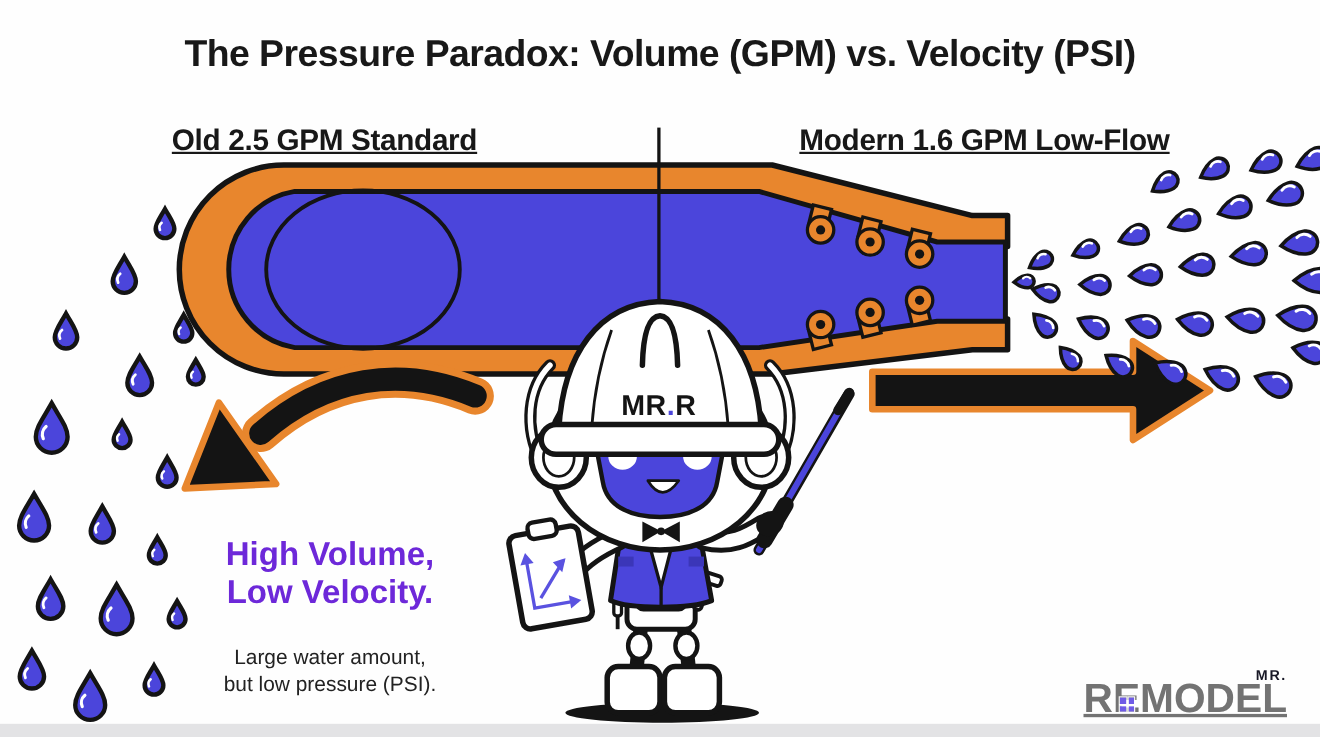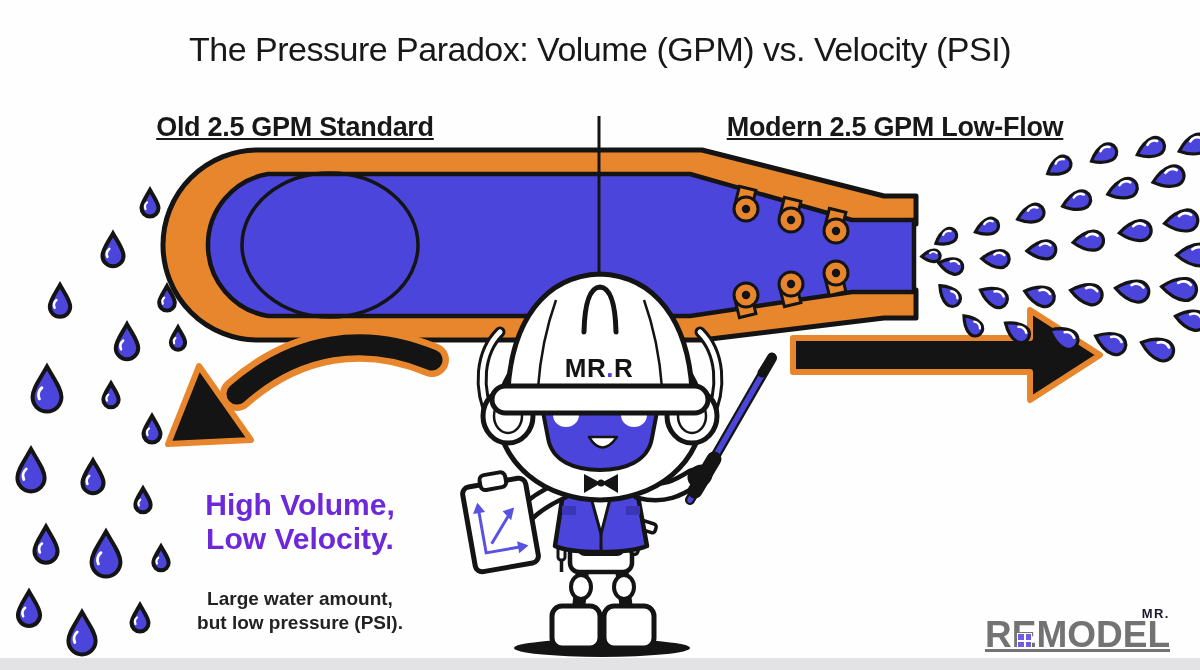--- a/index.html
+++ b/index.html
@@ -4,30 +4,30 @@
 <style>
   html,body{margin:0;padding:0;background:#9a9a9a;}
   #stage{
     position:relative;width:1200px;height:670px;background:#fefefe;
     overflow:hidden;font-family:"Liberation Sans","DejaVu Sans",sans-serif;color:#141414;
   }
   #art{position:absolute;left:0;top:0;width:1200px;height:670px;}
   .abs{position:absolute;}
   #title{
     top:30px;left:0;width:1200px;text-align:center;
-    font-size:34px;font-weight:400;letter-spacing:-0.5px;color:#181818;
+    font-size:34px;font-weight:700;letter-spacing:-0.5px;color:#181818;
   }
   .section-heading{
     top:112px;font-size:27px;font-weight:800;text-align:center;color:#181818;letter-spacing:-0.3px;text-decoration:underline;
   }
   #heading-left{left:60px;width:470px;}
   #heading-right{left:655px;width:480px;}
   .callout{text-align:center;white-space:pre-line;}
   .callout .headline{font-size:30px;font-weight:800;line-height:1.12;color:#6d28d9;white-space:pre-line;}
-  .callout .subtext{font-size:19px;font-weight:700;line-height:1.25;margin-top:14px;color:#222;white-space:pre-line;}
+  .callout .subtext{font-size:19px;font-weight:400;line-height:1.25;margin-top:14px;color:#222;white-space:pre-line;}
   #callout-left{top:470px;left:120px;width:360px;}
   #callout-right{top:470px;left:725px;width:380px;}
   #brand{right:30px;bottom:20px;text-align:right;line-height:0.85;}
   #brand .brand-top{font-size:13px;font-weight:800;letter-spacing:1.5px;color:#181826;display:block;margin-left:2px;}
   #brand .brand-word{position:relative;display:inline-block;font-size:37px;font-weight:800;letter-spacing:0px;color:#737373;text-decoration:underline;}
   #brand .brand-grid{
     position:absolute;left:33px;bottom:3px;width:13px;height:13px;
     display:grid;grid-template-columns:5.5px 5.5px;grid-template-rows:5.5px 5.5px;gap:2px;
   }
   #brand .brand-grid span{background:#6f5be6;outline:1.5px solid #fefefe;display:block;}
@@ -391,21 +391,21 @@
         <line x1="762" y1="373" x2="772" y2="357" stroke="#141414" stroke-width="9" stroke-linecap="round"></line>
         <line x1="695" y1="491" x2="714" y2="459" stroke="#141414" stroke-width="15" stroke-linecap="round"></line>
         <ellipse cx="700" cy="476" rx="13" ry="11" fill="#141414" transform="rotate(-30 700 476)"></ellipse>
       </g>
     </g>
   </svg>
 
   <div id="title" class="abs">The Pressure Paradox: Volume (GPM) vs. Velocity (PSI)</div>
 
   <div id="heading-left" class="abs section-heading">Old 2.5 GPM Standard</div>
-  <div id="heading-right" class="abs section-heading">Modern 2.5 GPM Low-Flow</div>
+  <div id="heading-right" class="abs section-heading">Modern 1.6 GPM Low-Flow</div>
 
   <div id="callout-left" class="abs callout">
     <div class="headline">High Volume,
 Low Velocity.</div>
     <div class="subtext">Large water amount,
 but low pressure (PSI).</div>
   </div>
   <div id="callout-right" class="abs callout">
   </div>
 

